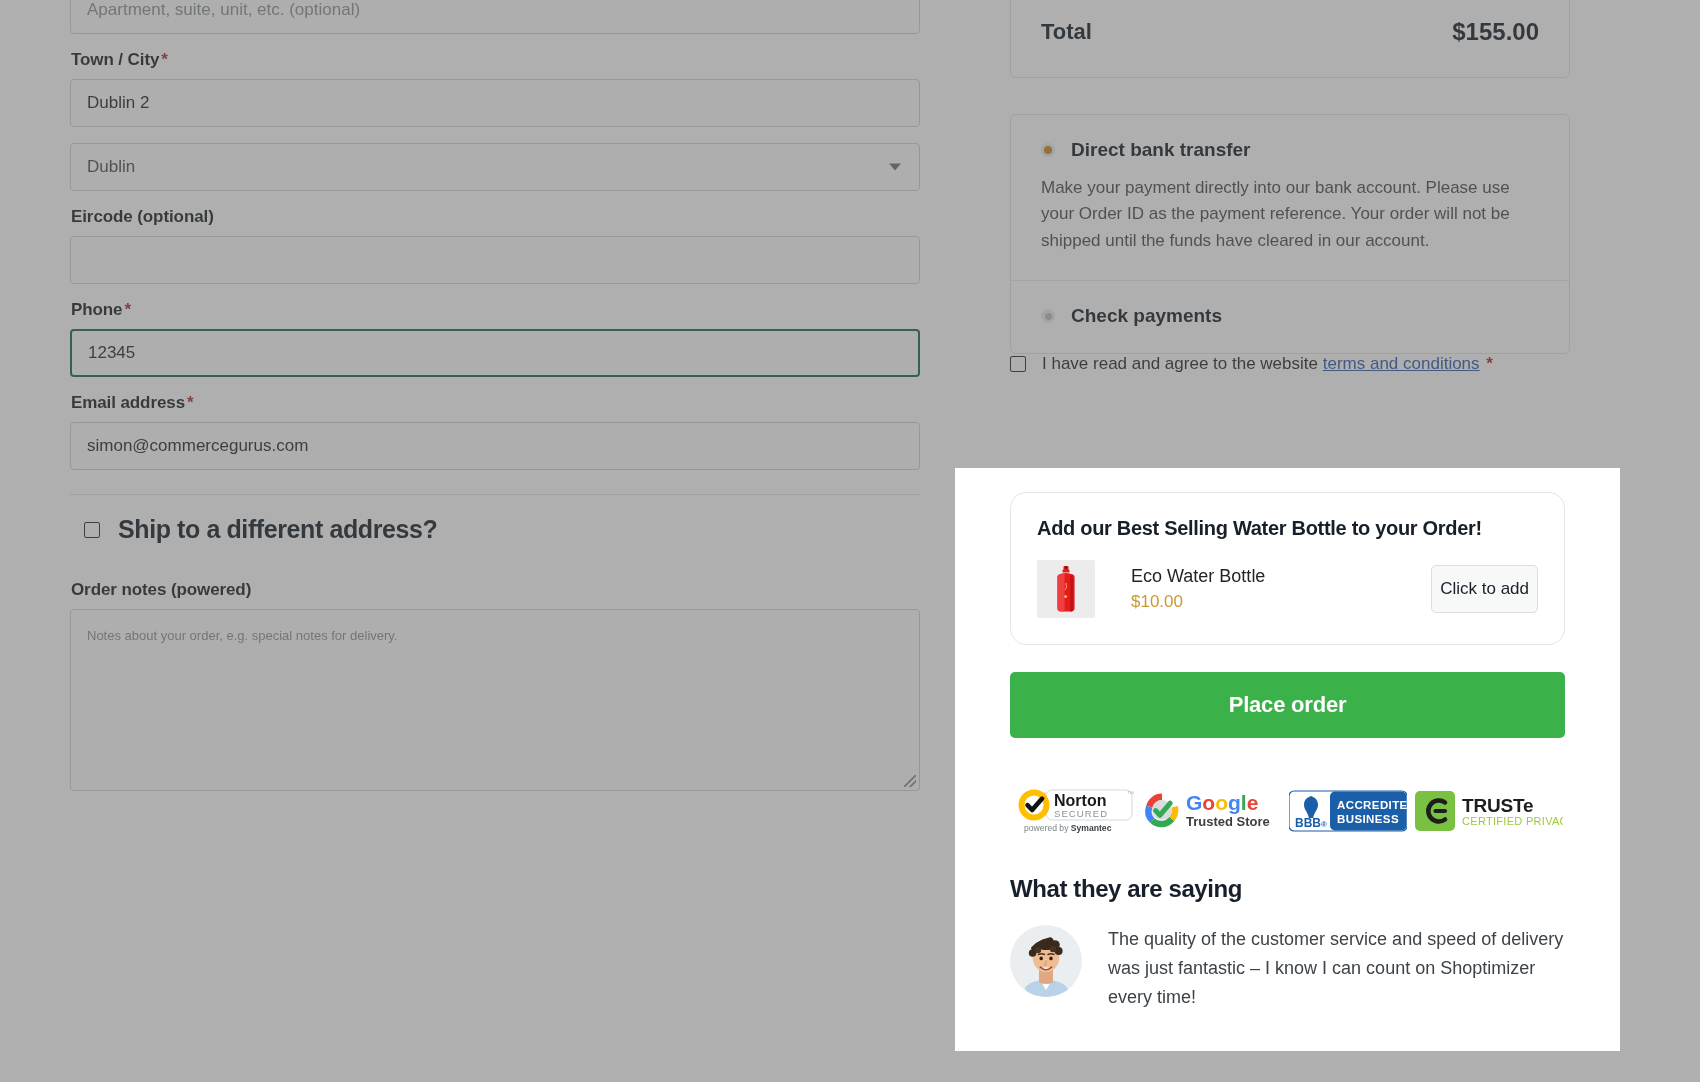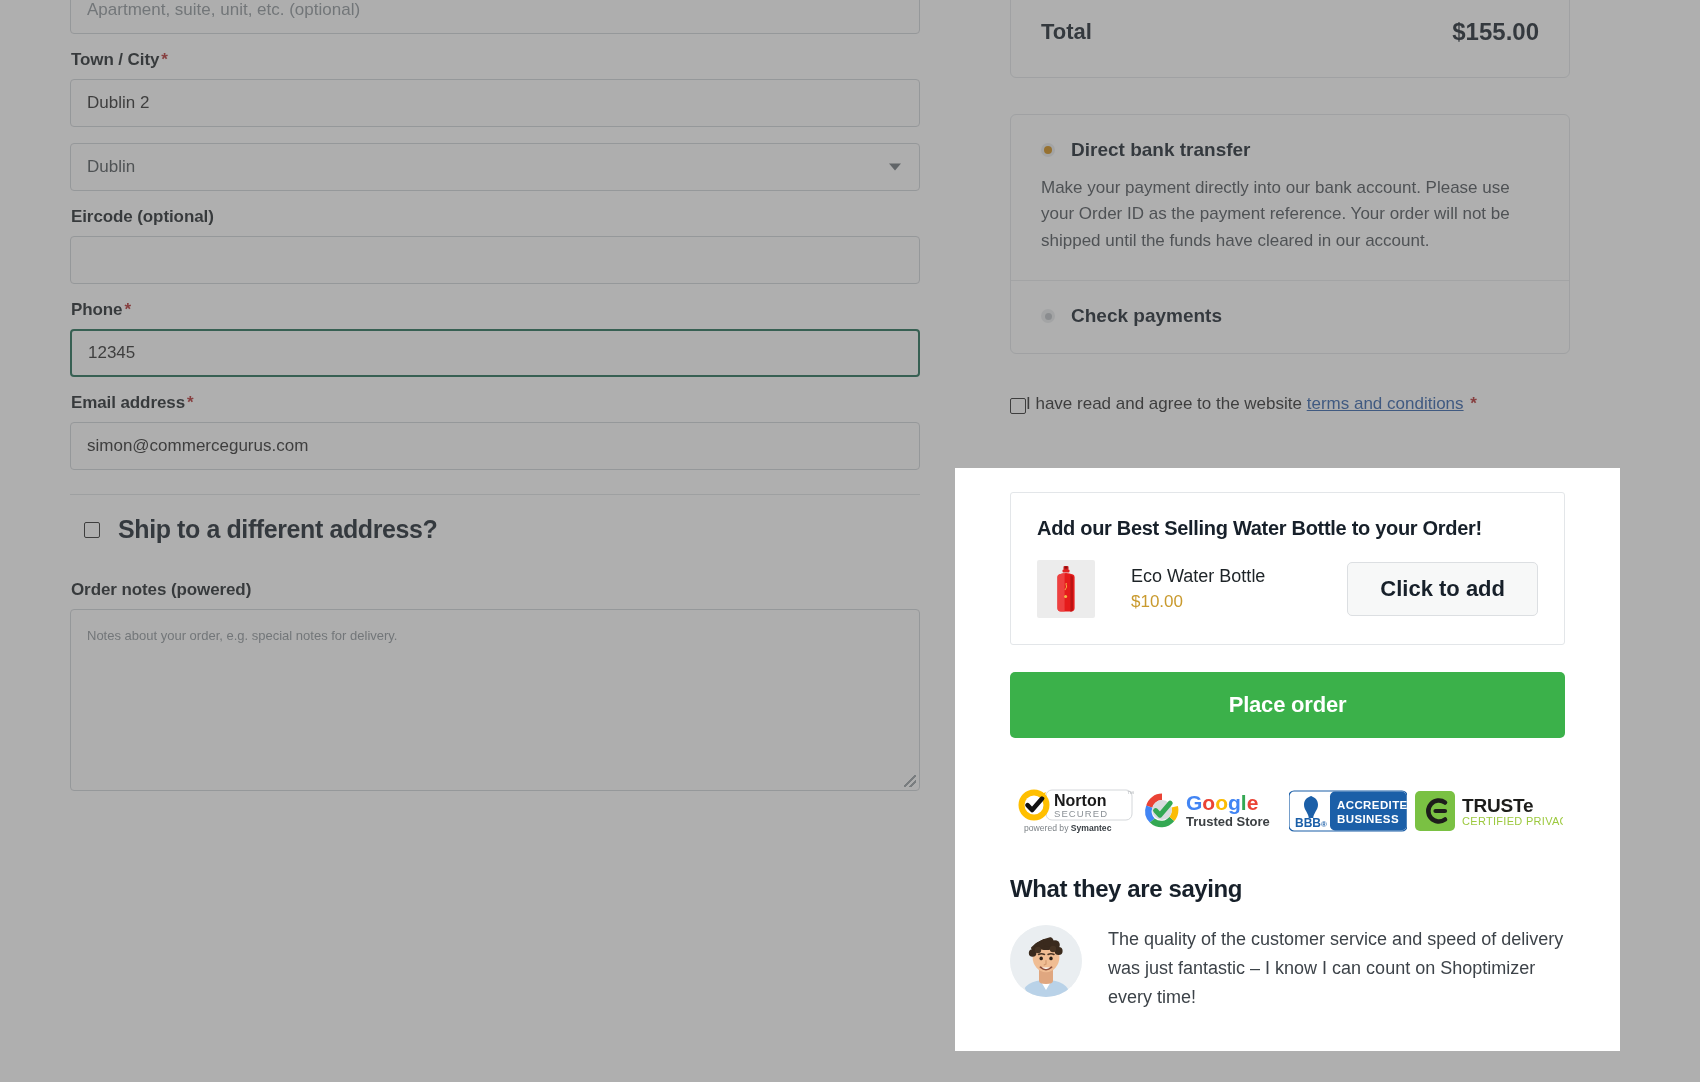--- a/index.html
+++ b/index.html
@@ -94,60 +94,60 @@
     content: ""; position: absolute; left: 3px; top: 3px;
     width: 8px; height: 8px; border-radius: 50%; background: #d08b12;
   }
   .radio.off::after {
     content: ""; position: absolute; left: 3.5px; top: 3.5px;
     width: 7px; height: 7px; border-radius: 50%; background: #b9bec2;
   }
   .pay-name { font-size: 19px; font-weight: 700; color: #17202a; }
   .pay-desc { font-size: 17px; color: #4a5056; line-height: 1.55; margin: 14px 0 0 0; }
 
-  .terms-row { display: flex; align-items: flex-end; margin-top: 40px; }
+  .terms-row { display: flex; align-items: center; gap: 16px; }
   .terms-text { font-size: 17px; color: #2b2b2b; line-height: 1.2; }
   .terms-link { color: #2f5fa8; text-decoration: underline; }
 
   
   #veil {
     position: absolute; inset: 0;
     background: rgba(86,86,86,0.47);
     pointer-events: none;
   }
 
   
   #modal {
     position: absolute; left: 955px; top: 468px;
     width: 665px; height: 583px;
     background: #ffffff;
     padding: 24px 55px 0 55px;
     overflow: hidden;
   }
 
   .upsell-card {
-    border: 1px solid #e3e6e9; border-radius: 3px; background: #fff;
+    border: 1px solid #e3e6e9; border-radius: 16px; background: #fff;
     padding: 24px 26px 26px;
   }
   .upsell-title {
     font-size: 20px; font-weight: 700; color: #17202a;
     letter-spacing: -0.3px; margin-bottom: 20px;
   }
   .upsell-row { display: flex; align-items: center; gap: 36px; }
   .thumb {
     width: 58px; height: 58px; background: #ececec; border-radius: 2px;
     flex: none; display: flex; align-items: center; justify-content: center;
   }
   .prod-meta { flex: 1; }
   .prod-name { font-size: 18px; color: #1d2327; margin-bottom: 5px; }
   .prod-price { font-size: 17px; color: #c99a2e; font-weight: 400; }
   .add-btn {
     border: 1px solid #dcdfe2; border-radius: 5px; background: #f7f8f8;
-    font-size: 22px; font-weight: 700; color: #17202a;
-    padding: 13px 32px; cursor: pointer; white-space: nowrap;
+    font-size: 17px; font-weight: 400; color: #17202a;
+    padding: 13px 8px; cursor: pointer; white-space: nowrap;
     font-family: "Liberation Sans", sans-serif;
   }
 
   .place-order-btn {
     display: block; width: 100%; height: 66px; margin-top: 27px;
     background: #3bb14a; border: 0; border-radius: 5px;
     color: #ffffff; font-size: 22px; font-weight: 700;
     font-family: "Liberation Sans", sans-serif; cursor: pointer;
     letter-spacing: -0.2px;
   }

